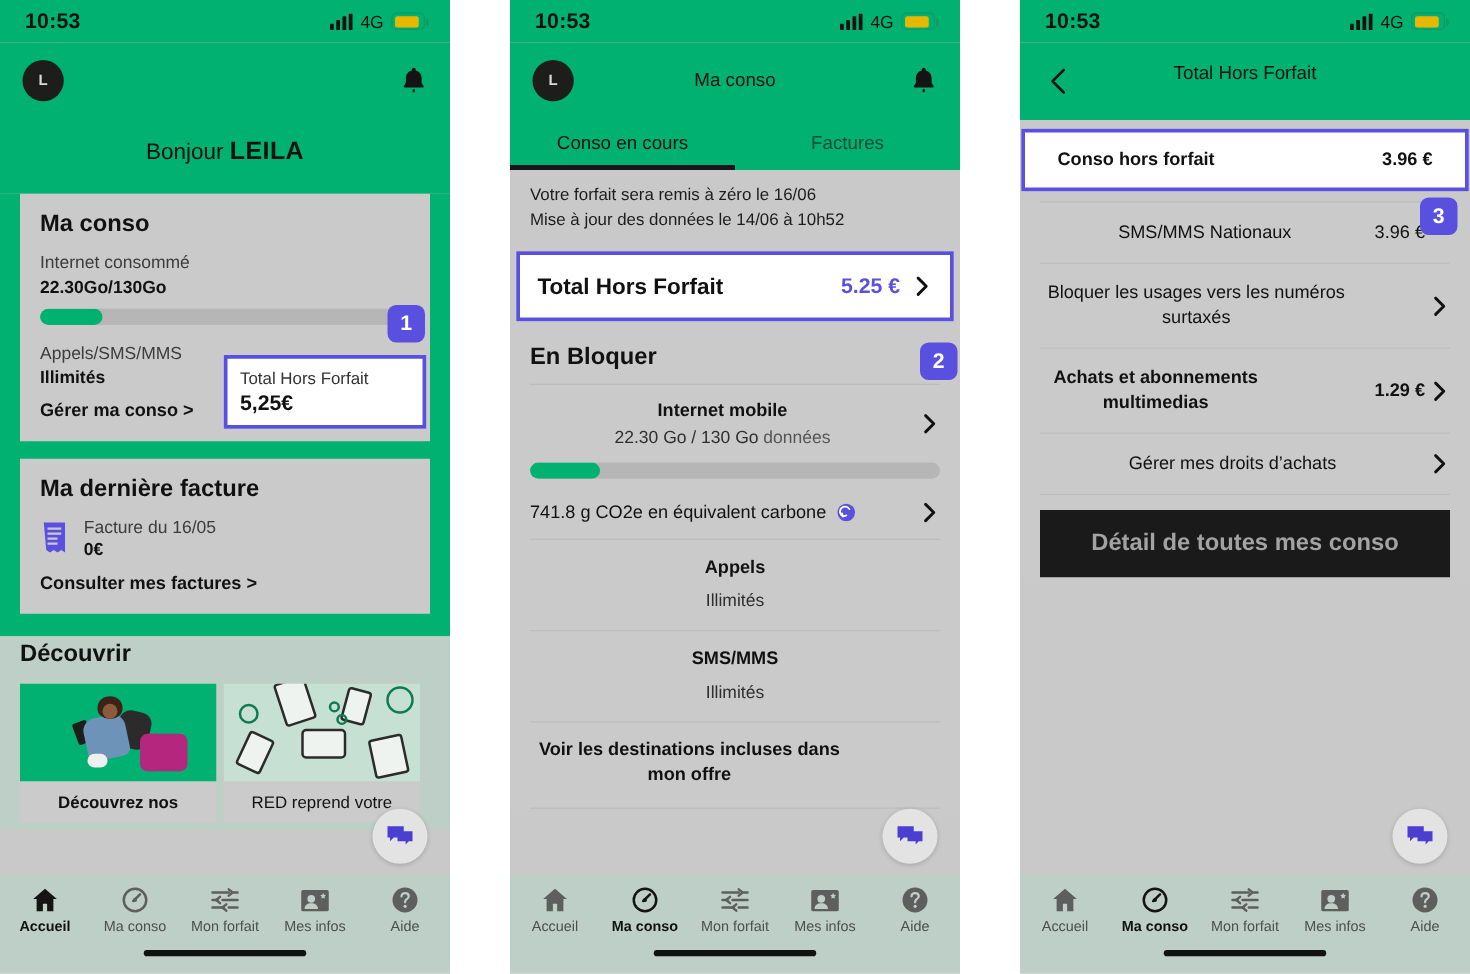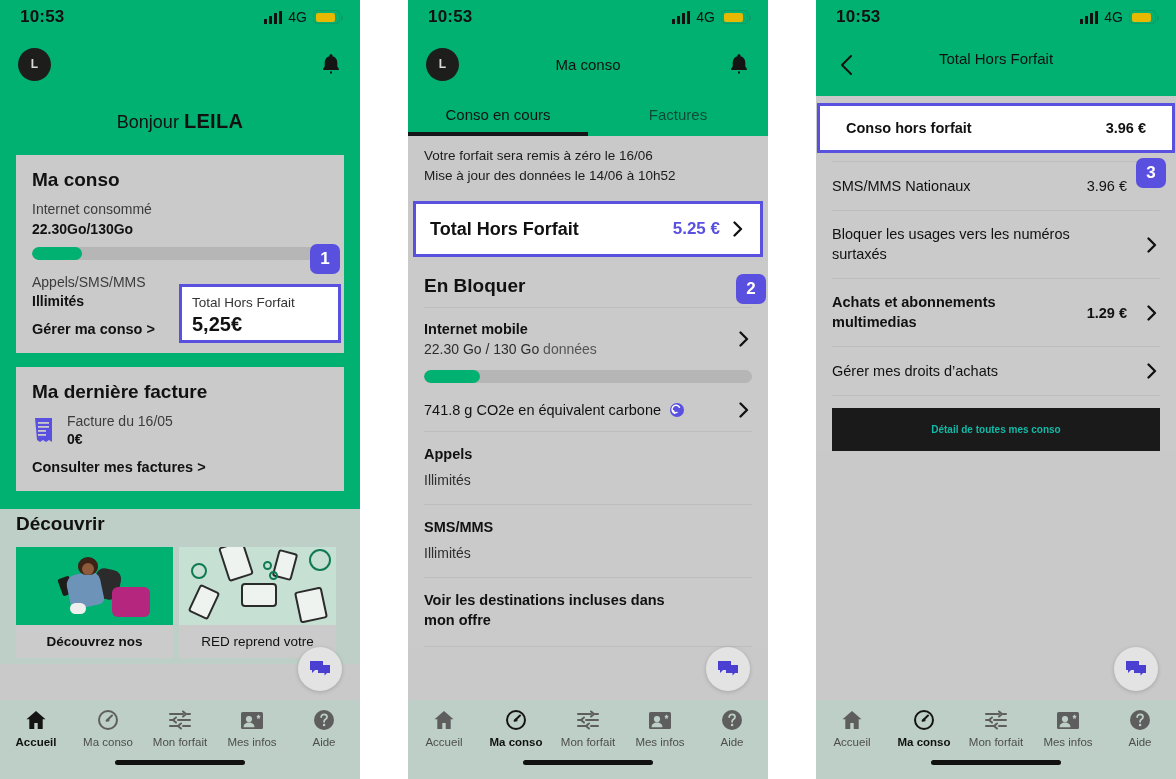--- a/index.html
+++ b/index.html
@@ -60,21 +60,21 @@
   .progress > span { display:block; height:100%; background:#00b172; border-radius:7px; }
 
   .link { font-weight:bold; font-size:14.5px; color:#111; margin-top:12px; }
   .badge { position:absolute; width:30px; height:30px; border-radius:7px; background:#5a50e0;
     color:#fff; font-size:17px; font-weight:bold; display:flex; align-items:center; justify-content:center; }
 
   
   .thf-box { position:absolute; left:179px; top:284px; width:162px; height:59px;
     border:3px solid #5a50e0; background:#fff; padding:8px 10px; }
   .thf-box .t1 { font-size:13.5px; color:#333; }
-  .thf-box .t2 { font-size:20px; font-weight:bold; color:#111; margin-top:3px; }
+  .thf-box .t2 { font-size:17px; font-weight:bold; color:#111; margin-top:3px; }
 
   
   .inv-row { display:flex; align-items:center; gap:10px; margin-top:4px; }
   .inv-icon { width:25px; height:29px; flex:none; }
 
   
   .discover { background:#bdcfc6; padding:4px 16px 6px; }
   .discover h2 { font-size:19px; color:#111; margin-bottom:12px; }
   .dcards { display:flex; gap:6px; }
   .dcard { width:157px; }
@@ -97,21 +97,21 @@
   .t-bar  { left:86px; top:36px; width:18px; height:4px; background:#6b6b6b; transform:rotate(35deg); }
 
   
   .doodle { position:absolute; border:2px solid #2b2b2b; background:#eef3f0; border-radius:3px; }
   .d-circ { position:absolute; border:2px solid #0f7a53; border-radius:50%; background:transparent; }
 
   
   .sec { background:#cacaca; padding:0 16px; }
   .sec h2 { font-size:19px; color:#111; padding:14px 0 10px; }
   .divider { height:1px; background:#bdbdbd; }
-  .row { display:flex; align-items:center; justify-content:space-between; padding:13px 0; gap:17px; }
+  .row { display:flex; align-items:center; justify-content:space-between; padding:13px 0; gap:4px;text-align:center; }
   .row .rl { flex:1; min-width:0; }
   .row .t-main { font-size:14.5px; font-weight:bold; color:#111; }
   .row .t-main.reg { font-weight:normal; }
   .row .t-sub { font-size:14px; color:#2e2e2e; margin-top:4px; }
   .row .t-sub .g { color:#555; }
   .price { font-size:14.5px; font-weight:bold; color:#111; white-space:nowrap; }
   .price.reg { font-weight:normal; }
   .chev { width:16px; flex:none; }
 
   
@@ -122,21 +122,21 @@
 
   
   .hl-row { margin:0 1px; border:3px solid #5a50e0; background:#fff; height:50px;
     display:flex; align-items:center; justify-content:space-between; padding:0 26px; }
   .hl-row .l { font-size:14.5px; font-weight:bold; color:#111; }
   .hl-row .r { font-size:14.5px; font-weight:bold; color:#111; }
 
   .notice { background:#c9c9c9; padding:10px 16px 12px; }
   .notice div { font-size:13.5px; color:#1c1c1c; line-height:1.45; }
 
-  .blackbtn { background:#1a1a1a; color:#14b8a6; font-size:10px; font-weight:bold;
+  .blackbtn { background:#1a1a1a; color:#a3a3a3; font-size:19px; font-weight:bold;
     text-align:center; padding:16px 0; margin:12px 0 0; }
 
   
   .fab { position:absolute; right:18px; bottom:88px; width:44px; height:44px; border-radius:50%;
     background:#e3e3e3; display:flex; align-items:center; justify-content:center;
     box-shadow:0 1px 4px rgba(0,0,0,.18); }
   .bottomnav { position:absolute; left:0; right:0; bottom:0; height:79px; background:#bdcfc6; }
   .nav-items { display:flex; padding-top:8px; }
   .nav-item { flex:1; text-align:center; }
   .nav-ico { height:24px; display:flex; align-items:center; justify-content:center; }

